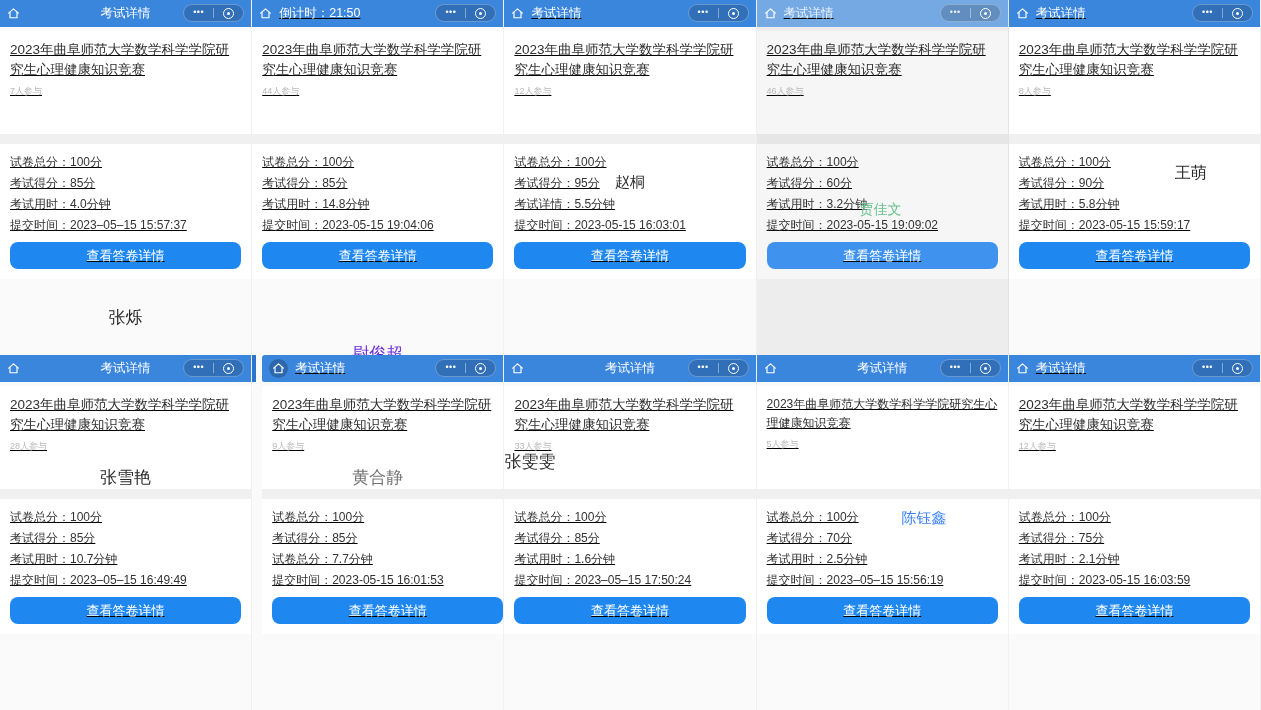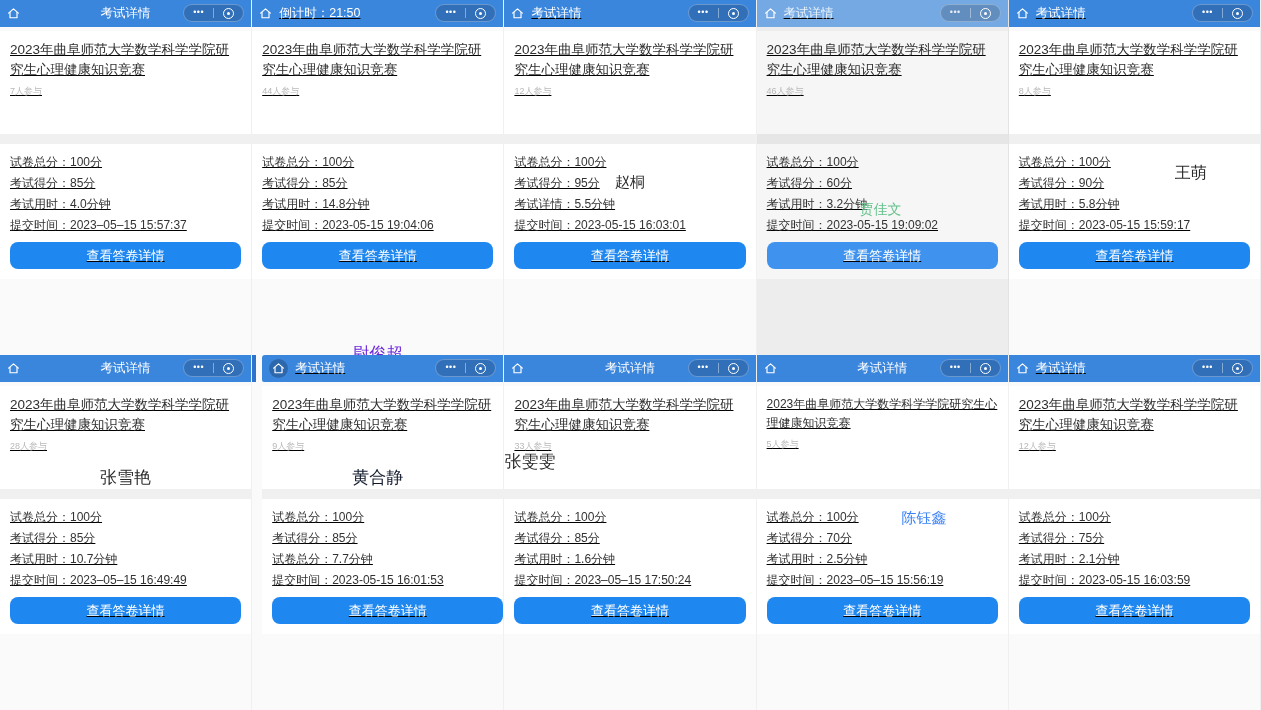--- a/index.html
+++ b/index.html
@@ -118,20 +118,21 @@
     </div>
     <div class="info-card">
       <div class="info-rows">
           <div class="info-row">试卷总分：100分</div>
           <div class="info-row">考试得分：85分</div>
           <div class="info-row">考试用时：4.0分钟</div>
           <div class="info-row">提交时间：2023–05–15 15:57:37</div>
         </div>
       <button class="detail-btn">查看答卷详情</button>
     </div>
+    <div class="overlay-name pos-below-button" style="color: rgb(43, 43, 43);">张烁</div>
   </div>
 
   <div class="cell nav-left">
     <div class="navbar">
       <span class="home-wrap">
         <svg width="13" height="13" viewBox="0 0 20 20" fill="none" stroke="#ffffff" stroke-width="1.8" stroke-linecap="round" stroke-linejoin="round">
           <path d="M2.5 9.5 L10 2.8 L17.5 9.5"></path>
           <path d="M4.6 8.2 V16.5 H15.4 V8.2"></path>
         </svg>
       </span>
@@ -303,21 +304,21 @@
     </div>
     <div class="info-card">
       <div class="info-rows">
           <div class="info-row">试卷总分：100分</div>
           <div class="info-row">考试得分：85分</div>
           <div class="info-row">试卷总分：7.7分钟</div>
           <div class="info-row">提交时间：2023-05-15 16:01:53</div>
         </div>
       <button class="detail-btn">查看答卷详情</button>
     </div>
-    <div class="overlay-name pos-card1-center" style="color: #0f172a;">黄合静</div>
+    <div class="overlay-name pos-card1-center" style="color: #737373;">黄合静</div>
   </div>
 
   <div class="cell nav-center">
     <div class="navbar">
       <span class="home-wrap">
         <svg width="13" height="13" viewBox="0 0 20 20" fill="none" stroke="#ffffff" stroke-width="1.8" stroke-linecap="round" stroke-linejoin="round">
           <path d="M2.5 9.5 L10 2.8 L17.5 9.5"></path>
           <path d="M4.6 8.2 V16.5 H15.4 V8.2"></path>
         </svg>
       </span>

